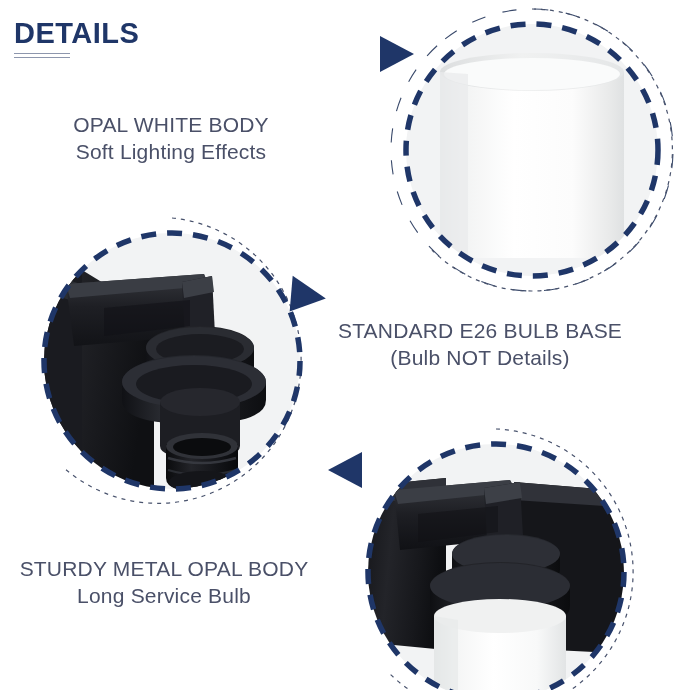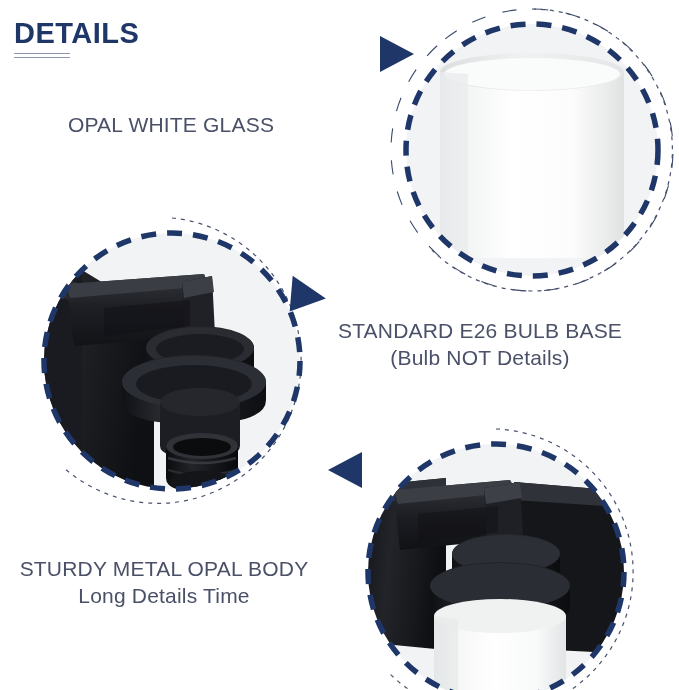--- a/index.html
+++ b/index.html
@@ -273,26 +273,27 @@
 
       <path d="M 162 25 A 143 143 0 1 1 56 270" fill="none" stroke="#49536d" stroke-width="1.2" stroke-dasharray="4 5"></path>
 
       <circle cx="162" cy="168" r="128" fill="none" stroke="#1f3668" stroke-width="5.5" stroke-dasharray="15 11" stroke-linecap="butt"></circle>
 
       <polygon points="34,48 0,66 34,84" fill="#1f3668" transform="translate(-6,0)"></polygon>
     </svg>
   </div>
 
   <div class="caption" id="caption-glass">
-    <div class="line1">OPAL WHITE GLASS</div>
+    <div class="line1">OPAL WHITE BODY</div>
+    <div class="line2">Soft Lighting Effects</div>
   </div>
 
   <div class="caption" id="caption-socket">
     <div class="line1">STANDARD E26 BULB BASE</div>
     <div class="line2">(Bulb NOT Details)</div>
   </div>
 
   <div class="caption" id="caption-body">
     <div class="line1">STURDY METAL OPAL BODY</div>
-    <div class="line2">Long Details Time</div>
+    <div class="line2">Long Service Bulb</div>
   </div>
 
 </div>
 
 </body></html>

